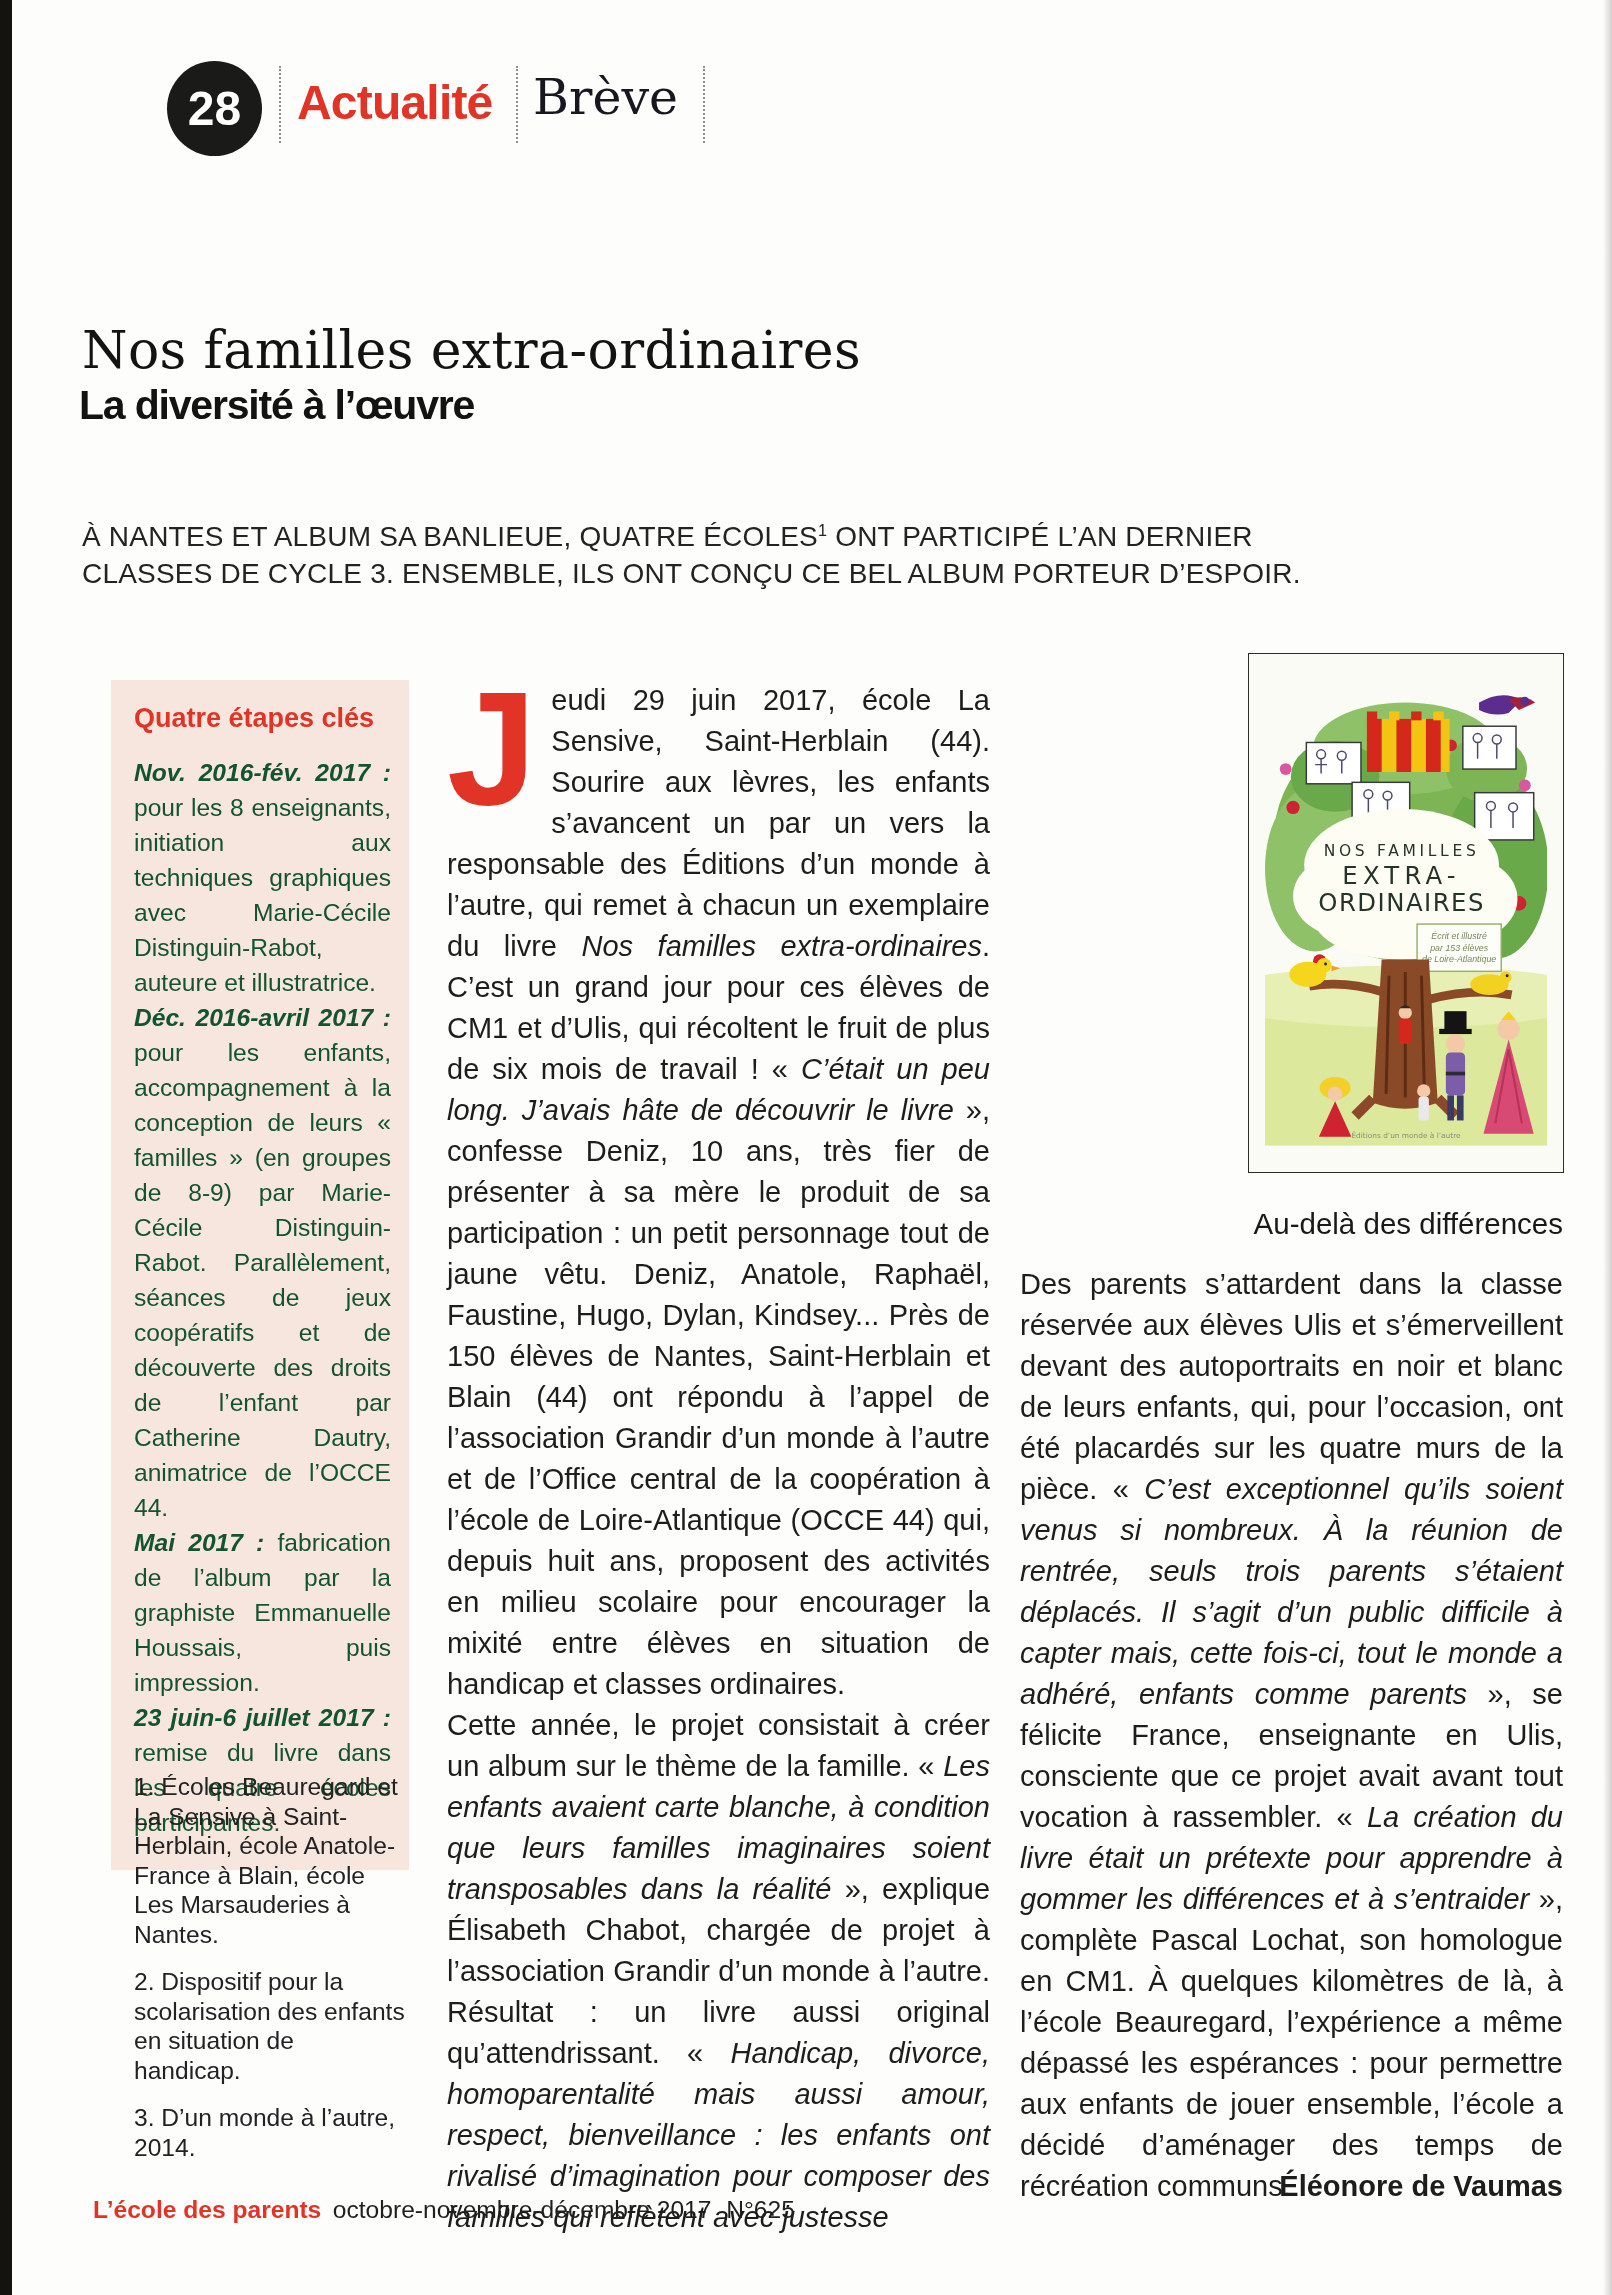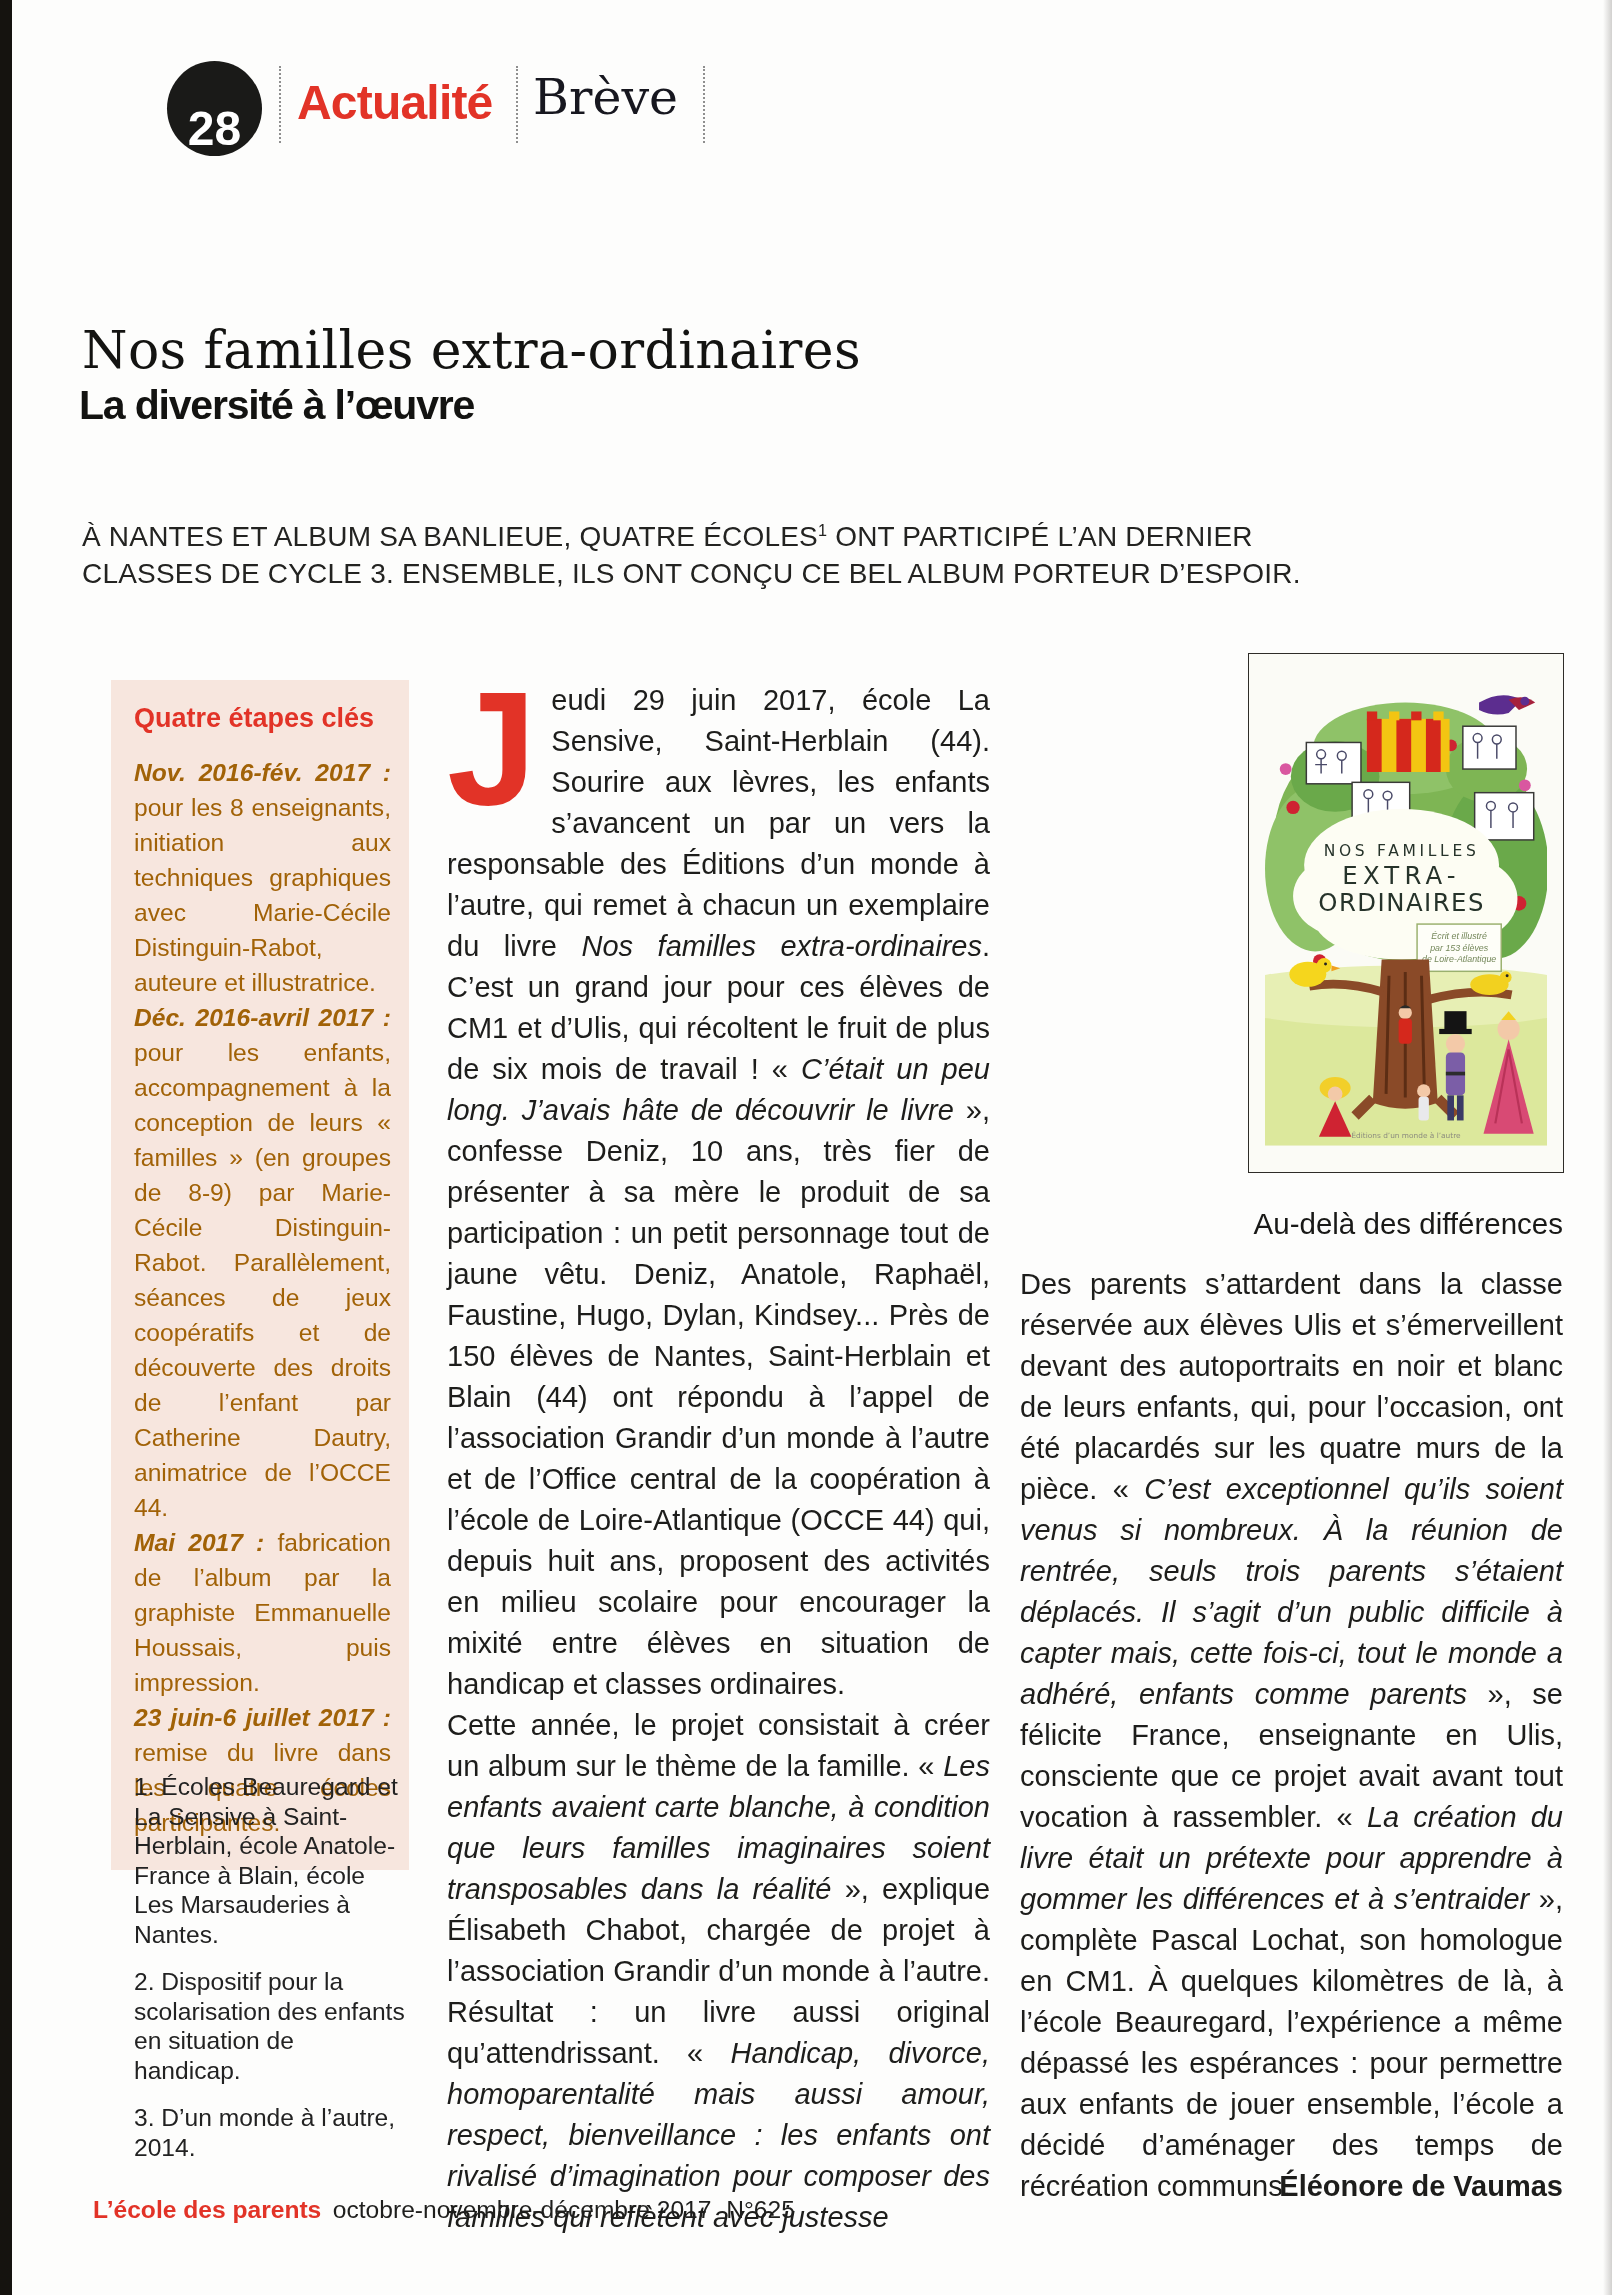--- a/index.html
+++ b/index.html
@@ -12,21 +12,21 @@
   .page{
     position:relative;width:1613px;height:2295px;background:#fdfdfc;
     overflow:hidden;font-family:"Liberation Sans",sans-serif;color:var(--ink);
   }
   .abs{position:absolute}
   .scan-edge-left{left:0;top:0;width:11.5px;height:100%;background:#15130f}
   .scan-edge-right{right:0;top:0;width:9.8px;height:100%;
     background:linear-gradient(to right,rgba(0,0,0,0),rgba(60,55,50,.25))}
   
   .page-badge{left:167px;top:61px;width:95px;height:95px;border-radius:50%;
-    background:#1a1a18;color:#fff;display:flex;align-items:flex-end;justify-content:center;
+    background:#1a1a18;color:#fff;display:flex;align-items:center;justify-content:center;
     font-size:48px;font-weight:700}
   .vrule{top:66px;height:77px;width:0;border-left:2.5px dotted #8f8f8f}
   .r1{left:279px}.r2{left:516px}.r3{left:703px}
   .section-label{left:297px;top:75px;font-size:48px;font-weight:800;
     color:var(--accent);letter-spacing:-0.8px}
   .rubric-label{left:533px;top:69px;font-family:"DejaVu Serif",serif;
     font-size:49px;color:#17171f}
   
   .kicker{left:82px;top:320px;margin:0;font-family:"DejaVu Serif",serif;
     font-weight:400;font-size:52px;color:#131311;letter-spacing:0.4px}
@@ -34,21 +34,21 @@
     color:#131311;letter-spacing:-1.2px}
   .lede{left:82px;top:518px;font-size:28px;line-height:37px;color:#232321;
     letter-spacing:0.2px}
   .lede div{white-space:nowrap}
   .lede sup{font-size:58%;line-height:0}
   
   .sidebar{left:111px;top:680px;width:298px;background:var(--sidebar-bg);
     padding:23px 18px 29.5px 23px}
   .sidebar h3{margin:0 0 21px 0;font-size:27px;font-weight:800;color:var(--accent)}
   .sidebar p{margin:0;font-size:24.6px;line-height:35px;text-align:justify;
-    color:#a16207;hyphens:auto}
+    color:#14532d;hyphens:auto}
   .it{font-style:italic}
   
   .footnotes{left:134px;top:1772px;width:272px;font-size:24.6px;line-height:29.5px;color:#222}
   .footnotes p{margin:0 0 18px 0}
   
   .bodycol{font-size:29px;line-height:41px;text-align:justify;color:#1d1d1b;hyphens:auto}
   .bodycol p{margin:0}
   .bodycol sup{font-size:58%;line-height:0}
   .col2{left:447px;top:680px;width:543px}
   .dropcap{float:left;color:var(--accent);font-weight:800;font-size:161px;

